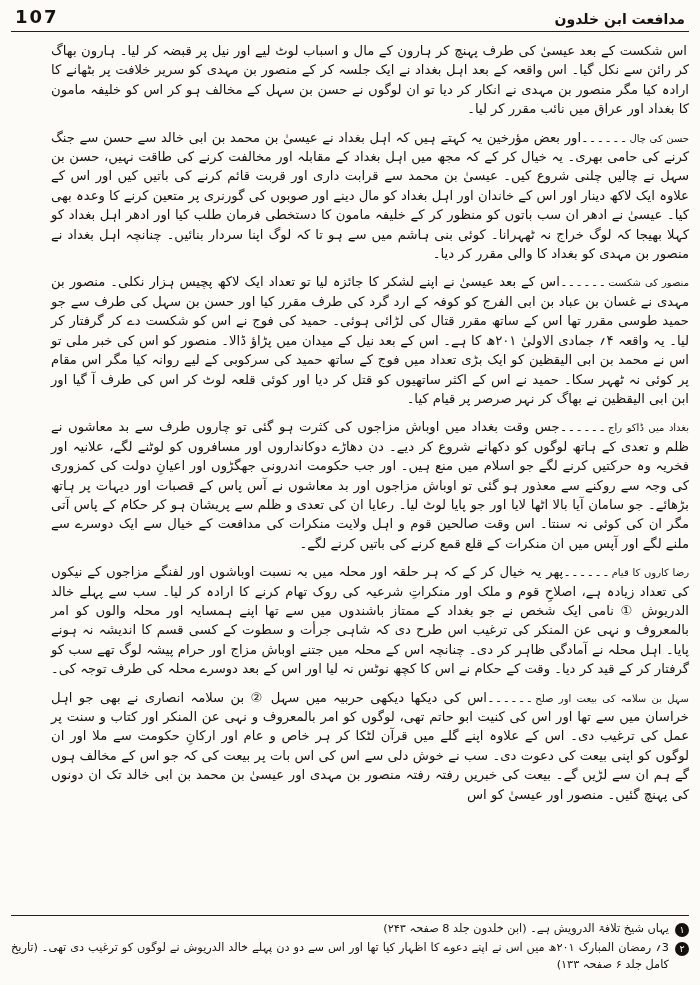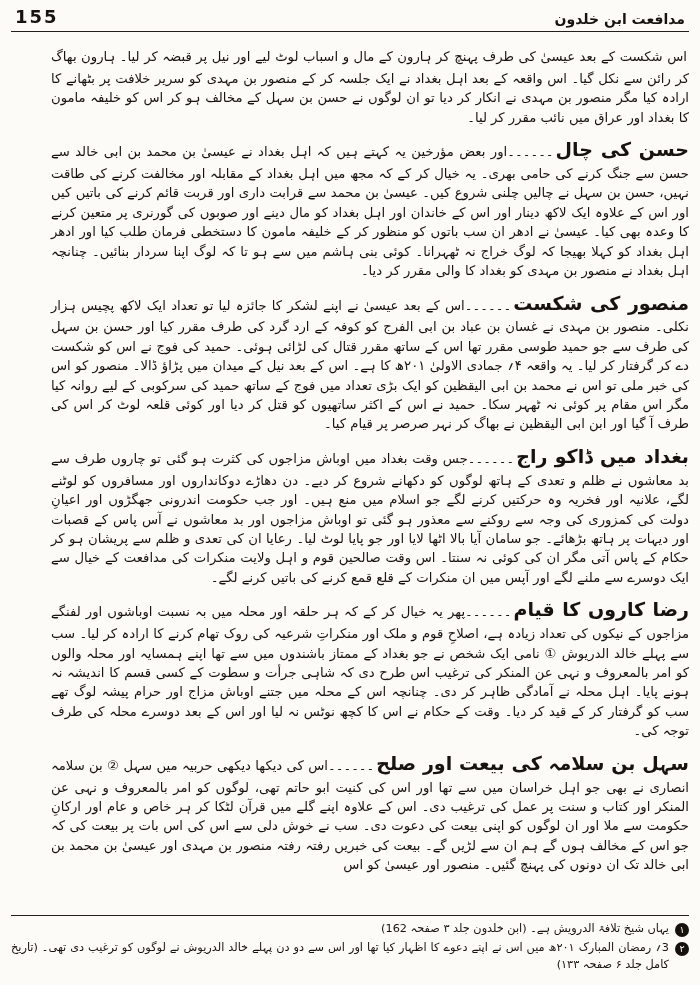--- a/index.html
+++ b/index.html
@@ -16,41 +16,41 @@
   .header {
     display:flex; justify-content:space-between; align-items:flex-end;
     font-weight:bold; font-size:13px; padding:0 4px 2px 4px;
   }
   .header .book-title { font-size:14px; }
   .header .page-num { font-size:18px; letter-spacing:2px; }
   .header .volume { font-size:12.5px; }
   .head-rule { border:none; border-top:1.6px solid #241f19; margin:2px 0 9px 0; }
   .body-text { font-size:13.2px; line-height:1.47; text-align:justify;margin-left:40px; }
   .para { margin-bottom:9px; }
-  .sect-heading { font-weight:bold; font-size:19px; padding-left:2px; }
+  .sect-heading { font-weight:normal; font-size:10px; padding-left:2px; }
   .leader { font-weight:normal; letter-spacing:1px; color:#1d1812; }
   .footnotes { position:absolute; right:11px; left:11px; bottom:9px; }
   .fn-rule { border:none; border-top:1.3px solid #241f19; margin-bottom:5px; }
   .footnote { display:flex; gap:6px; align-items:flex-start; font-size:11.3px; line-height:1.5; margin-bottom:2px; }
   .fn-marker {
     background:#15110d; color:#ffffff; border-radius:50%;
     width:14px; height:14px; min-width:14px;
     display:inline-flex; align-items:center; justify-content:center;
     font-size:9.5px; margin-top:2px;
   }
   .fn-text { flex:1; text-align:justify; }
 </style>
 </head>
 <body>
 
 <div class="page">
 
   <div class="header">
     <span class="book-title">مدافعت ابن خلدون</span>
-    <span class="page-num">155</span>
+    <span class="page-num">107</span>
   </div>
 
   <hr class="head-rule">
 
   <div class="body-text">
 
     <p class="para"><span class="sect-heading"></span><span class="leader"></span><span>اس شکست کے بعد عیسیٰ کی طرف پہنچ کر ہارون کے مال و اسباب لوٹ لیے اور نیل پر قبضہ کر لیا۔ ہارون بھاگ کر رائن سے نکل گیا۔ اس واقعہ کے بعد اہل بغداد نے ایک جلسہ کر کے منصور بن مہدی کو سریر خلافت پر بٹھانے کا ارادہ کیا مگر منصور بن مہدی نے انکار کر دیا تو ان لوگوں نے حسن بن سہل کے مخالف ہو کر اس کو خلیفہ مامون کا بغداد اور عراق میں نائب مقرر کر لیا۔</span></p>
 
     <p class="para"><span class="sect-heading">حسن کی چال</span><span class="leader">۔۔۔۔۔۔</span><span>اور بعض مؤرخین یہ کہتے ہیں کہ اہل بغداد نے عیسیٰ بن محمد بن ابی خالد سے حسن سے جنگ کرنے کی حامی بھری۔ یہ خیال کر کے کہ مجھ میں اہل بغداد کے مقابلہ اور مخالفت کرنے کی طاقت نہیں، حسن بن سہل نے چالیں چلنی شروع کیں۔ عیسیٰ بن محمد سے قرابت داری اور قربت قائم کرنے کی باتیں کیں اور اس کے علاوہ ایک لاکھ دینار اور اس کے خاندان اور اہل بغداد کو مال دینے اور صوبوں کی گورنری پر متعین کرنے کا وعدہ بھی کیا۔ عیسیٰ نے ادھر ان سب باتوں کو منظور کر کے خلیفہ مامون کا دستخطی فرمان طلب کیا اور ادھر اہل بغداد کو کہلا بھیجا کہ لوگ خراج نہ ٹھہرانا۔ کوئی بنی ہاشم میں سے ہو تا کہ لوگ اپنا سردار بنائیں۔ چنانچہ اہل بغداد نے منصور بن مہدی کو بغداد کا والی مقرر کر دیا۔</span></p>
 
@@ -61,21 +61,21 @@
     <p class="para"><span class="sect-heading">رضا کاروں کا قیام</span><span class="leader">۔۔۔۔۔۔</span><span>پھر یہ خیال کر کے کہ ہر حلقہ اور محلہ میں بہ نسبت اوباشوں اور لفنگے مزاجوں کے نیکوں کی تعداد زیادہ ہے، اصلاحِ قوم و ملک اور منکراتِ شرعیہ کی روک تھام کرنے کا ارادہ کر لیا۔ سب سے پہلے خالد الدریوش ① نامی ایک شخص نے جو بغداد کے ممتاز باشندوں میں سے تھا اپنے ہمسایہ اور محلہ والوں کو امر بالمعروف و نہی عن المنکر کی ترغیب اس طرح دی کہ شاہی جرأت و سطوت کے کسی قسم کا اندیشہ نہ ہونے پایا۔ اہل محلہ نے آمادگی ظاہر کر دی۔ چنانچہ اس کے محلہ میں جتنے اوباش مزاج اور حرام پیشہ لوگ تھے سب کو گرفتار کر کے قید کر دیا۔ وقت کے حکام نے اس کا کچھ نوٹس نہ لیا اور اس کے بعد دوسرے محلہ کی طرف توجہ کی۔</span></p>
 
     <p class="para"><span class="sect-heading">سہل بن سلامہ کی بیعت اور صلح</span><span class="leader">۔۔۔۔۔۔</span><span>اس کی دیکھا دیکھی حربیہ میں سہل ② بن سلامہ انصاری نے بھی جو اہل خراسان میں سے تھا اور اس کی کنیت ابو حاتم تھی، لوگوں کو امر بالمعروف و نہی عن المنکر اور کتاب و سنت پر عمل کی ترغیب دی۔ اس کے علاوہ اپنے گلے میں قرآن لٹکا کر ہر خاص و عام اور ارکانِ حکومت سے ملا اور ان لوگوں کو اپنی بیعت کی دعوت دی۔ سب نے خوش دلی سے اس کی اس بات پر بیعت کی کہ جو اس کے مخالف ہوں گے ہم ان سے لڑیں گے۔ بیعت کی خبریں رفتہ رفتہ منصور بن مہدی اور عیسیٰ بن محمد بن ابی خالد تک ان دونوں کی پہنچ گئیں۔ منصور اور عیسیٰ کو اس</span></p>
 
   </div>
 
   <div class="footnotes">
     <hr class="fn-rule">
     <div class="footnote">
       <span class="fn-marker">۱</span>
-      <span class="fn-text">یہاں شیخ تلافۃ الدرویش ہے۔ (ابن خلدون جلد ۳ صفحہ 162)</span>
+      <span class="fn-text">یہاں شیخ تلافۃ الدرویش ہے۔ (ابن خلدون جلد 8 صفحہ ۲۴۳)</span>
     </div>
     <div class="footnote">
       <span class="fn-marker">۲</span>
       <span class="fn-text">3؍ رمضان المبارک ۲۰۱ھ میں اس نے اپنے دعوے کا اظہار کیا تھا اور اس سے دو دن پہلے خالد الدریوش نے لوگوں کو ترغیب دی تھی۔ (تاریخ کامل جلد ۶ صفحہ ۱۳۳)</span>
     </div>
   </div>
 
 </div>
 
 </body></html>

